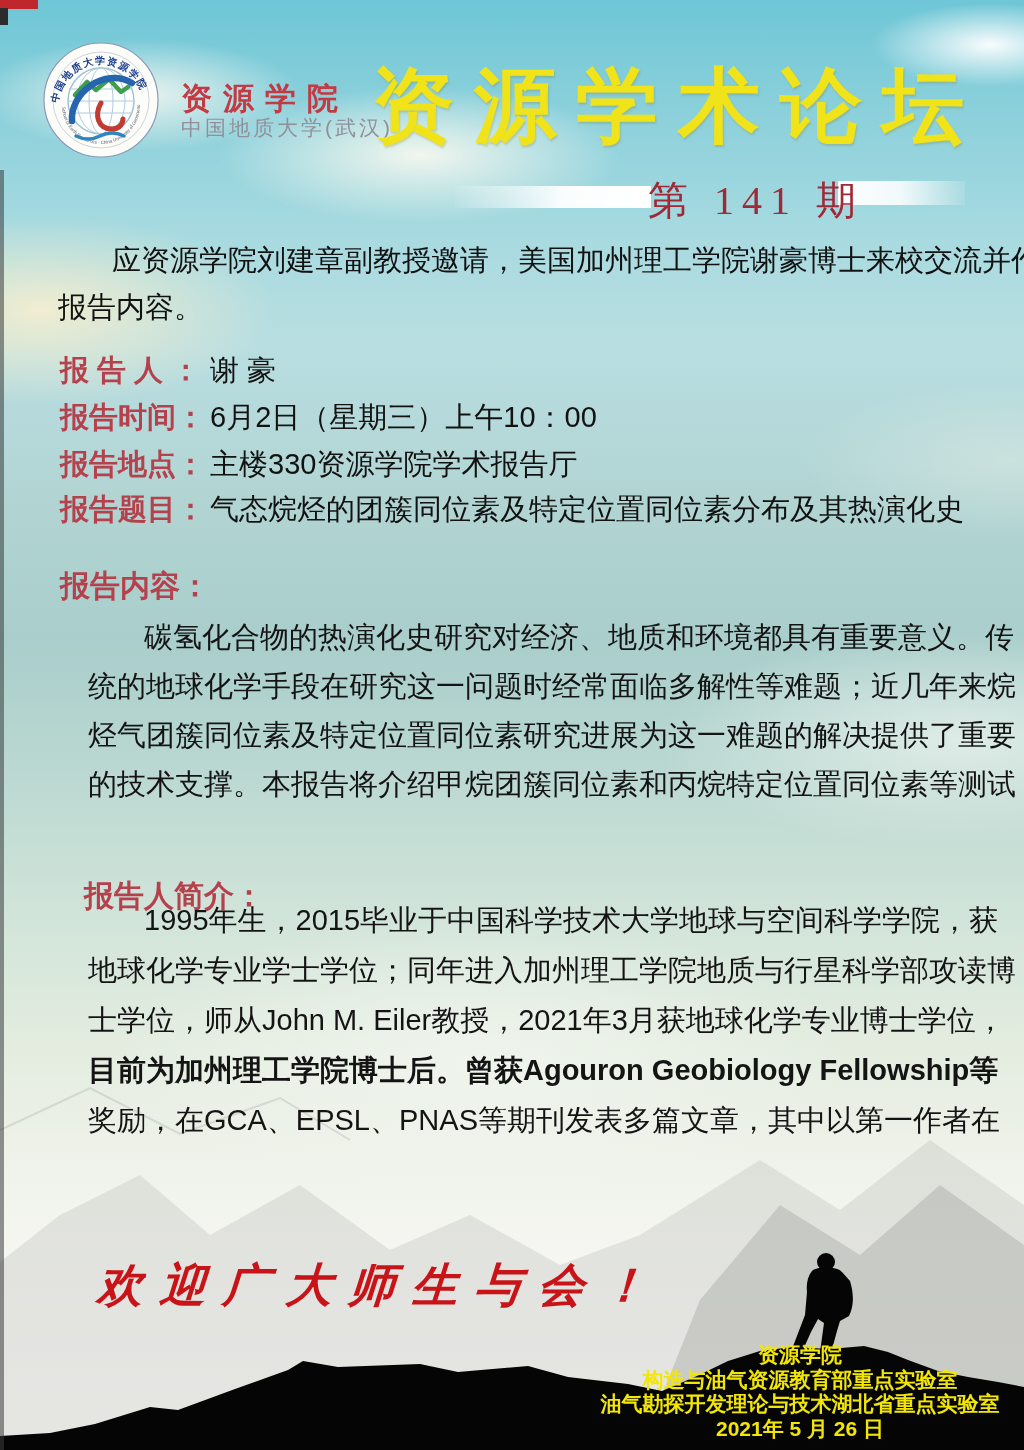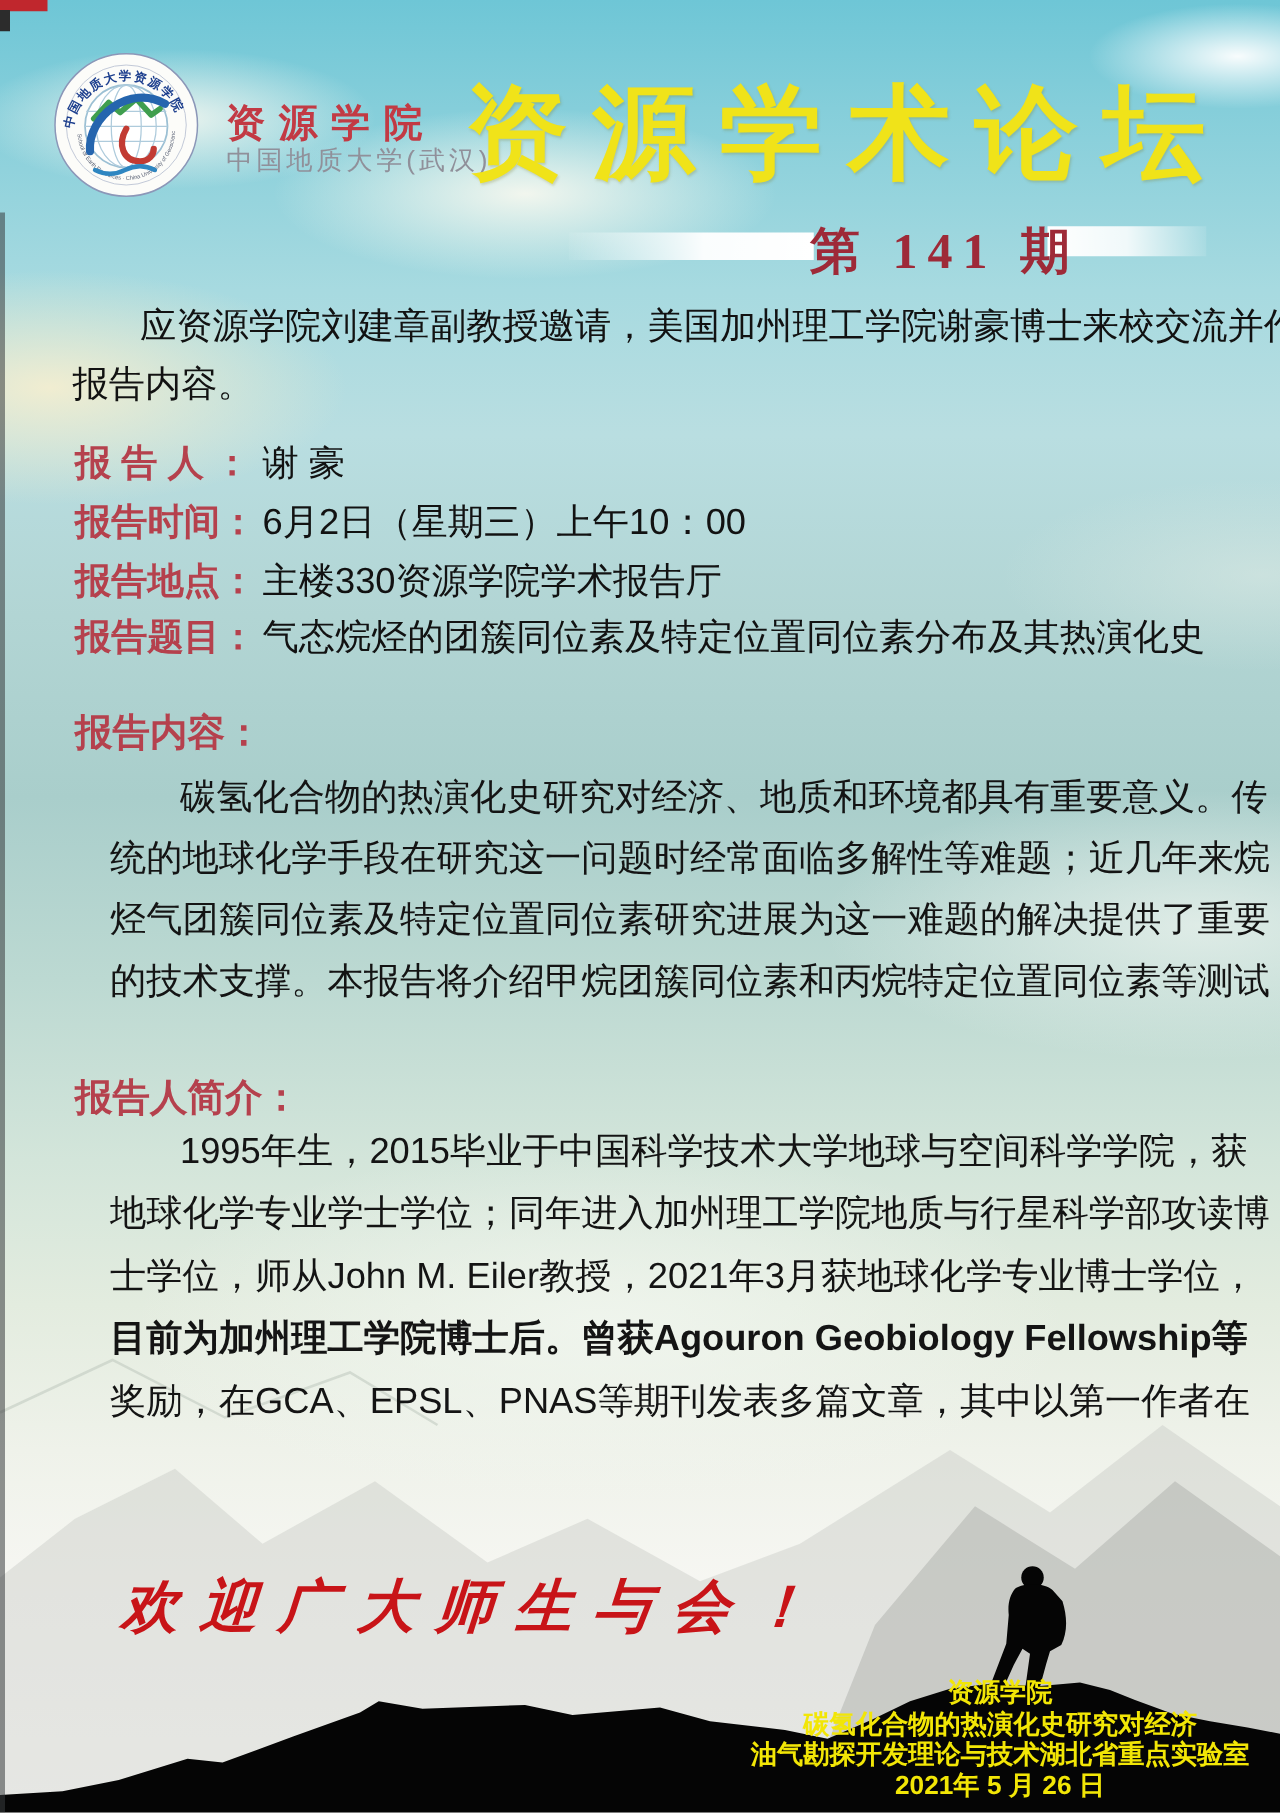--- a/index.html
+++ b/index.html
@@ -25,34 +25,34 @@
   .school-cn{left:181px;top:78px;font-family:"Liberation Serif",serif;font-size:31px;font-weight:700;
              color:#c23a44;letter-spacing:11px;z-index:3;}
   .school-sub{left:181px;top:114px;font-size:21px;color:#90909a;letter-spacing:3px;z-index:3;}
   .forum-title{left:372px;top:52px;font-size:82px;font-weight:700;color:#f0e319;letter-spacing:20px;
                z-index:3;text-shadow:1px 2px 2px rgba(120,120,30,.25);white-space:nowrap;}
   .bar{background:linear-gradient(90deg,rgba(255,255,255,.05),rgba(255,255,255,.95) 55%,#ffffff);
        z-index:2;}
   .bar-left{left:455px;top:186px;width:196px;height:22px;}
   .bar-right{left:838px;top:181px;width:127px;height:24px;
        background:linear-gradient(90deg,#ffffff,rgba(255,255,255,.85) 50%,rgba(255,255,255,.1));}
-  .issue{left:648px;top:173px;font-family:"Liberation Serif",serif;font-size:40px;font-weight:700;
+  .issue{left:648px;top:173px;font-family:"Liberation Serif",serif;font-size:40px;font-weight:400;
          color:#9e2a38;letter-spacing:8px;z-index:3;white-space:nowrap;}
 
   .body-text{font-size:29px;color:#121212;z-index:3;white-space:nowrap;font-weight:500;}
   .intro-1{left:58px;top:241px;padding-left:54px;}
   .intro-2{left:58px;top:288px;}
 
   .lbl{font-size:29px;font-weight:700;color:#b5414d;z-index:3;white-space:nowrap;}
   .val{font-size:29px;color:#121212;z-index:3;white-space:nowrap;font-weight:500;}
   .r1{top:351px;} .r2{top:398px;} .r3{top:445px;} .r4{top:490px;}
   .lbl-x{left:60px;} .val-x{left:210px;}
 
   .sec-h{font-size:30px;font-weight:700;color:#b5414d;z-index:3;white-space:nowrap;left:60px;}
-  .sec-content{top:566px;} .sec-bio{top:858px;}
+  .sec-content{top:566px;} .sec-bio{top:876px;margin-left:24px;}
   .para{left:88px;width:895px;font-size:29px;color:#141414;z-index:3;white-space:nowrap;font-weight:500;}
   .indent{padding-left:56px;}
   .c0{top:618px;} .c1{top:667px;} .c2{top:716px;} .c3{top:765px;} .c4{top:814px;}
   .b0{top:901px;} .b1{top:951px;} .b2{top:1001px;} .b3{top:1051px;font-weight:bold;} .b4{top:1101px;}
   .b5{top:1151px;} .b6{top:1201px;}
 
   .welcome{left:97px;top:1255px;font-family:"DejaVu Serif",serif;font-style:italic;font-weight:700;
            font-size:46px;color:#c81418;letter-spacing:17px;z-index:5;white-space:nowrap;
            transform:skewX(-4deg);}
   .landscape{left:0;top:0;width:1024px;height:1450px;z-index:1;pointer-events:none;}
@@ -137,18 +137,18 @@
     <g fill="#050505">
       <circle cx="826" cy="1262" r="9"></circle>
       <path d="M812 1271 C818 1266 836 1266 842 1272 L850 1281 C854 1294 854 1306 849 1316 L840 1321 L837 1331 L831 1353 L820 1352 L824 1323 L818 1319 L811 1332 L802 1352 L792 1349 L805 1315 L807 1292 C806 1283 808 1276 812 1271 Z"></path>
     </g>
   </svg>
 
   <div class="abs welcome">欢迎广大师生与会！</div>
 
   <div class="abs credits">
     <div>资源学院</div>
-    <div>碳氢化合物的热演化史研究对经济</div>
+    <div>构造与油气资源教育部重点实验室</div>
     <div>油气勘探开发理论与技术湖北省重点实验室</div>
     <div>2021年 5 月 26 日</div>
   </div>
 
 </div>
 
 </body></html>

